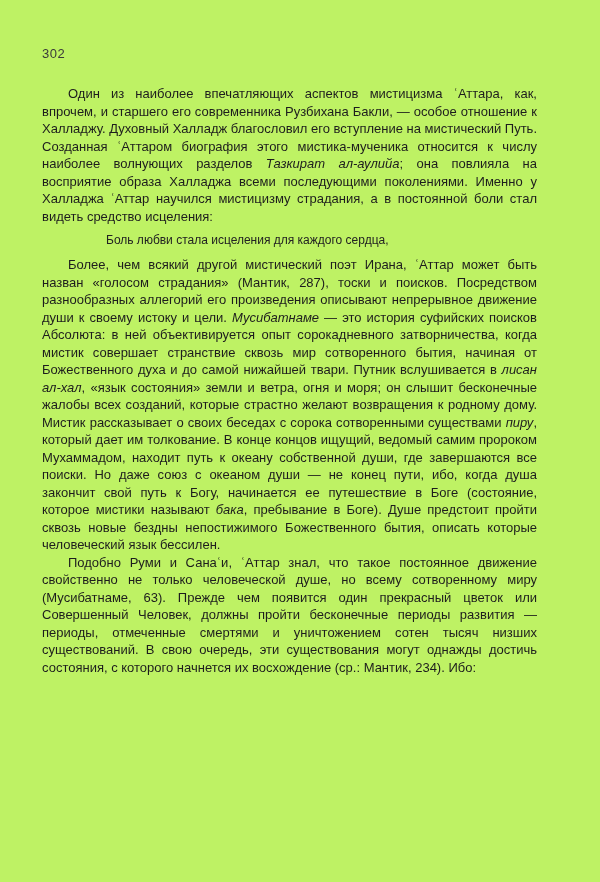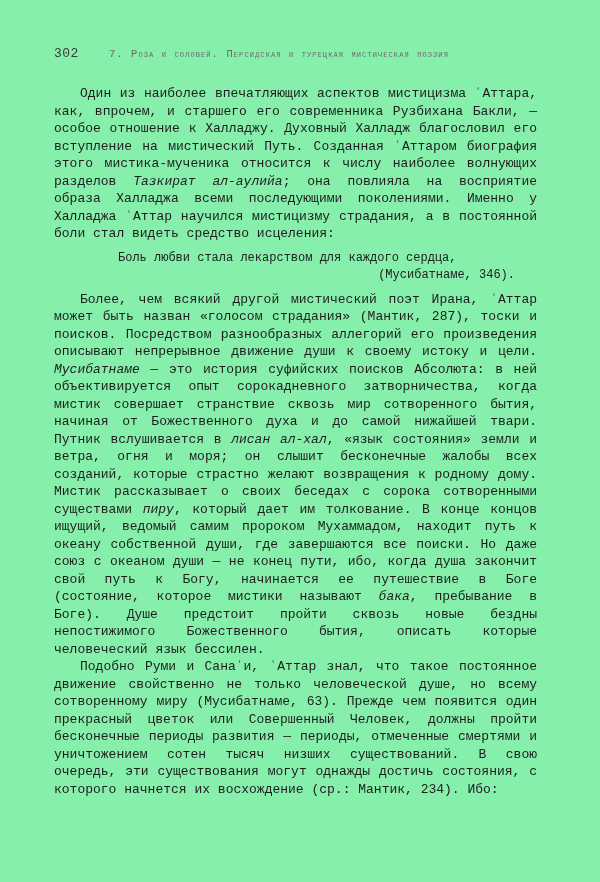--- a/index.html
+++ b/index.html
@@ -4,25 +4,25 @@
 <style>
   html, body {
     margin: 0;
     padding: 0;
     background: #ffffff;
   }
   .page {
     position: relative;
     width: 600px;
     height: 882px;
-    background: #86efac;
+    background: #bef264;
     box-sizing: border-box;
-    padding: 46px 63px 40px 54px;
+    padding: 46px 63px 40px 42px;
     overflow: hidden;
-    font-family: Liberation Mono, monospace;
+    font-family: Liberation Sans, sans-serif;
     color: #1d1d1d;
   }
   .header {
     display: flex;
     align-items: baseline;
     margin-bottom: 24px;
   }
   .page-num {
     font-size: 13px;
     color: #3a3a3a;
@@ -65,24 +65,22 @@
   .quote-attr {
     text-align: right;
   }
 </style>
 </head>
 <body>
 
 <div class="page">
   <div class="header">
     <span class="page-num">302</span>
-    <span class="running-title">7. Роза и соловей. Персидская и турецкая мистическая поэзия</span>
   </div>
   <div class="body-text">
       <p class="para"><span>Один из наиболее впечатляющих аспектов мистицизма ʿАттара, как, впрочем, и старшего его современника Рузбихана Бакли, — особое отношение к Халладжу. Духовный Халладж благословил его вступление на мистический Путь. Созданная ʿАттаром биография этого мистика-мученика относится к числу наиболее волнующих разделов </span><em>Тазкират ал-аулийа</em><span>; она повлияла на восприятие образа Халладжа всеми последующими поколениями. Именно у Халладжа ʿАттар научился мистицизму страдания, а в постоянной боли стал видеть средство исцеления:</span></p>
       <div class="quote">
-        <div class="quote-line">Боль любви стала лекарством для каждого сердца,</div>
-        <div class="quote-attr">(Мусибатнаме, 346).</div>
+        <div class="quote-line">Боль любви стала исцеления для каждого сердца,</div>
       </div>
       <p class="para"><span>Более, чем всякий другой мистический поэт Ирана, ʿАттар может быть назван «голосом страдания» (Мантик, 287), тоски и поисков. Посредством разнообразных аллегорий его произведения описывают непрерывное движение души к своему истоку и цели. </span><em>Мусибатнаме</em><span> — это история суфийских поисков Абсолюта: в ней объективируется опыт сорокадневного затворничества, когда мистик совершает странствие сквозь мир сотворенного бытия, начиная от Божественного духа и до самой нижайшей твари. Путник вслушивается в </span><em>лисан ал-хал</em><span>, «язык состояния» земли и ветра, огня и моря; он слышит бесконечные жалобы всех созданий, которые страстно желают возвращения к родному дому. Мистик рассказывает о своих беседах с сорока сотворенными существами </span><em>пиру</em><span>, который дает им толкование. В конце концов ищущий, ведомый самим пророком Мухаммадом, находит путь к океану собственной души, где завершаются все поиски. Но даже союз с океаном души — не конец пути, ибо, когда душа закончит свой путь к Богу, начинается ее путешествие в Боге (состояние, которое мистики называют </span><em>бака</em><span>, пребывание в Боге). Душе предстоит пройти сквозь новые бездны непостижимого Божественного бытия, описать которые человеческий язык бессилен.</span></p>
       <p class="para"><span>Подобно Руми и Санаʿи, ʿАттар знал, что такое постоянное движение свойственно не только человеческой душе, но всему сотворенному миру (Мусибатнаме, 63). Прежде чем появится один прекрасный цветок или Совершенный Человек, должны пройти бесконечные периоды развития — периоды, отмеченные смертями и уничтожением сотен тысяч низших существований. В свою очередь, эти существования могут однажды достичь состояния, с которого начнется их восхождение (ср.: Мантик, 234). Ибо:</span></p>
     </div>
 </div>
 
 </body></html>

